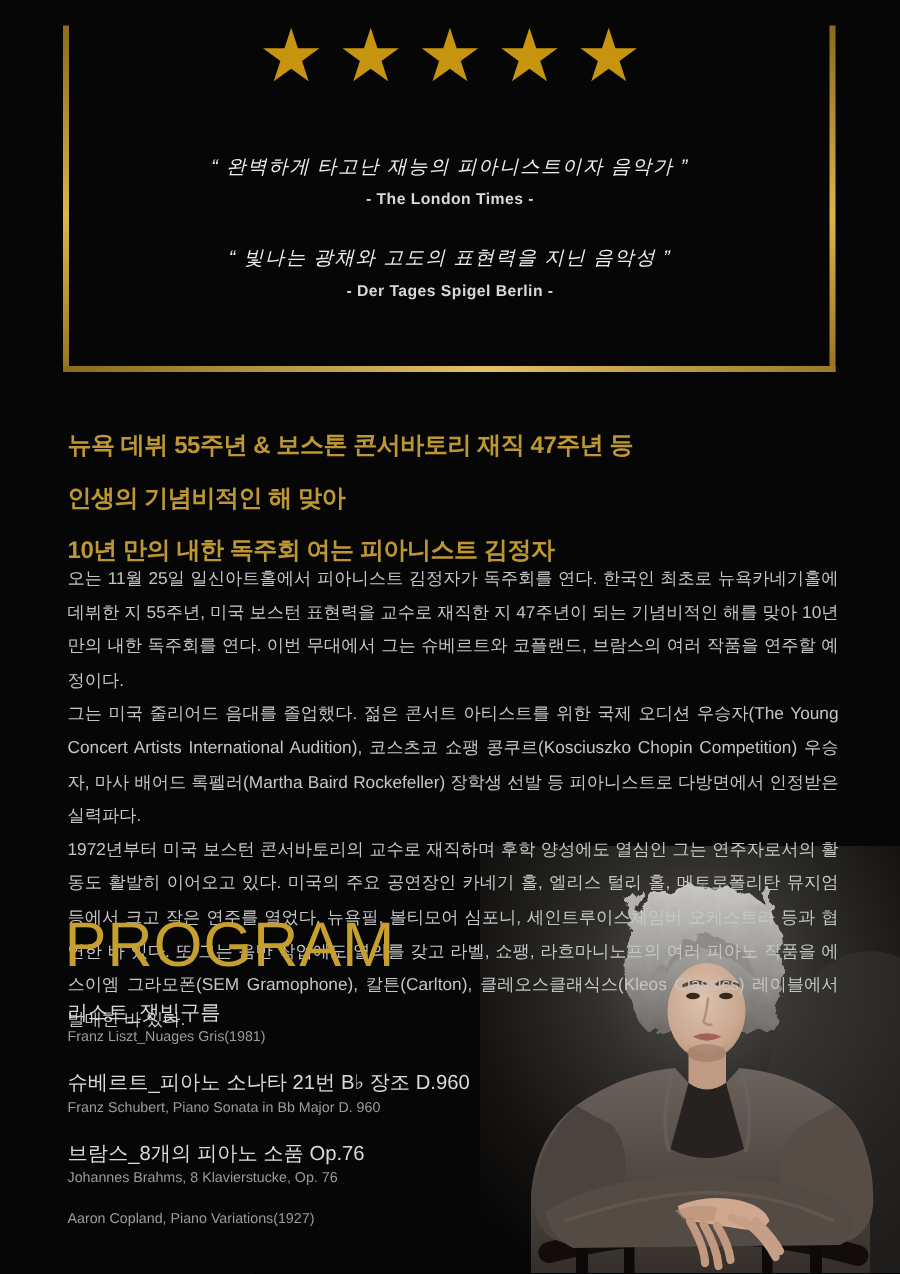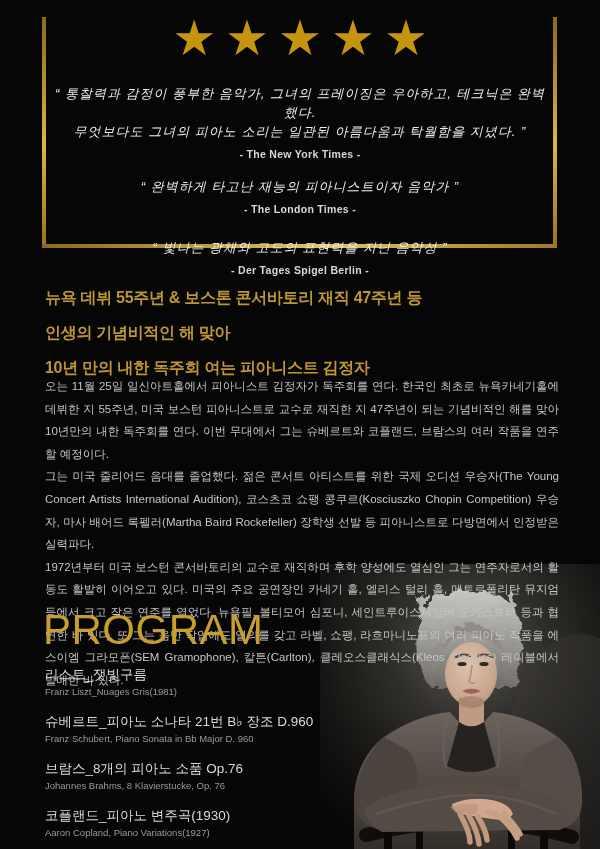--- a/index.html
+++ b/index.html
@@ -124,60 +124,54 @@
 
   <div class="stars">
     <span>★</span>
     <span>★</span>
     <span>★</span>
     <span>★</span>
     <span>★</span>
   </div>
 
   <div class="quotes">
-    <div class="quote-block q1">
-      <div class="quote-line">“ 통찰력과 감정이 풍부한 음악가, 그녀의 프레이징은 우아하고, 테크닉은 완벽했다.</div>
-      <div class="quote-line">무엇보다도 그녀의 피아노 소리는 일관된 아름다움과 탁월함을 지녔다. ”</div>
-      <div class="quote-source">- The New York Times -</div>
-    </div>
     <div class="quote-block q2">
       <div class="quote-line">“ 완벽하게 타고난 재능의 피아니스트이자 음악가 ”</div>
       <div class="quote-source">- The London Times -</div>
     </div>
     <div class="quote-block q3">
       <div class="quote-line">“ 빛나는 광채와 고도의 표현력을 지닌 음악성 ”</div>
       <div class="quote-source">- Der Tages Spigel Berlin -</div>
     </div>
   </div>
 
   <div class="headline">
     <div>뉴욕 데뷔 55주년 &amp; 보스톤 콘서바토리 재직 47주년 등</div>
     <div>인생의 기념비적인 해 맞아</div>
     <div>10년 만의 내한 독주회 여는 피아니스트 김정자</div>
   </div>
 
   <div class="body-copy">
-    <p>오는 11월 25일 일신아트홀에서 피아니스트 김정자가 독주회를 연다. 한국인 최초로 뉴욕카네기홀에 데뷔한 지 55주년, 미국 보스턴 피아니스트로 교수로 재직한 지 47주년이 되는 기념비적인 해를 맞아 10년만의 내한 독주회를 연다. 이번 무대에서 그는 슈베르트와 코플랜드, 브람스의 여러 작품을 연주할 예정이다.</p>
+    <p>오는 11월 25일 일신아트홀에서 피아니스트 김정자가 독주회를 연다. 한국인 최초로 뉴욕카네기홀에 데뷔한 지 55주년, 미국 보스턴 표현력을 교수로 재직한 지 47주년이 되는 기념비적인 해를 맞아 10년만의 내한 독주회를 연다. 이번 무대에서 그는 슈베르트와 코플랜드, 브람스의 여러 작품을 연주할 예정이다.</p>
     <p>그는 미국 줄리어드 음대를 졸업했다. 젊은 콘서트 아티스트를 위한 국제 오디션 우승자(The Young Concert Artists International Audition), 코스츠코 쇼팽 콩쿠르(Kosciuszko Chopin Competition) 우승자, 마사 배어드 록펠러(Martha Baird Rockefeller) 장학생 선발 등 피아니스트로 다방면에서 인정받은 실력파다.</p>
     <p>1972년부터 미국 보스턴 콘서바토리의 교수로 재직하며 후학 양성에도 열심인 그는 연주자로서의 활동도 활발히 이어오고 있다. 미국의 주요 공연장인 카네기 홀, 엘리스 털리 홀, 메트로폴리탄 뮤지엄 등에서 크고 작은 연주를 열었다. 뉴욕필, 볼티모어 심포니, 세인트루이스체임버 오케스트라 등과 협연한 바 있다. 또 그는 음반 작업에도 열의를 갖고 라벨, 쇼팽, 라흐마니노프의 여러 피아노 작품을 에스이엠 그라모폰(SEM Gramophone), 칼튼(Carlton), 클레오스클래식스(Kleos Classics) 레이블에서 발매한 바 있다.</p>
   </div>
 
   <div class="program-title">PROGRAM</div>
   <div class="program-list">
     <div class="program-item">
       <div class="kr">리스트_잿빛구름</div>
       <div class="en">Franz Liszt_Nuages Gris(1981)</div>
     </div>
     <div class="program-item">
       <div class="kr">슈베르트_피아노 소나타 21번 B♭ 장조 D.960</div>
       <div class="en">Franz Schubert, Piano Sonata in Bb Major D. 960</div>
     </div>
     <div class="program-item">
       <div class="kr">브람스_8개의 피아노 소품 Op.76</div>
       <div class="en">Johannes Brahms, 8 Klavierstucke, Op. 76</div>
     </div>
     <div class="program-item">
-      <div class="kr">코플랜드_피아노 변주곡(1930)</div>
       <div class="en">Aaron Copland, Piano Variations(1927)</div>
     </div>
   </div>
 
 </div>
 
 </body></html>

